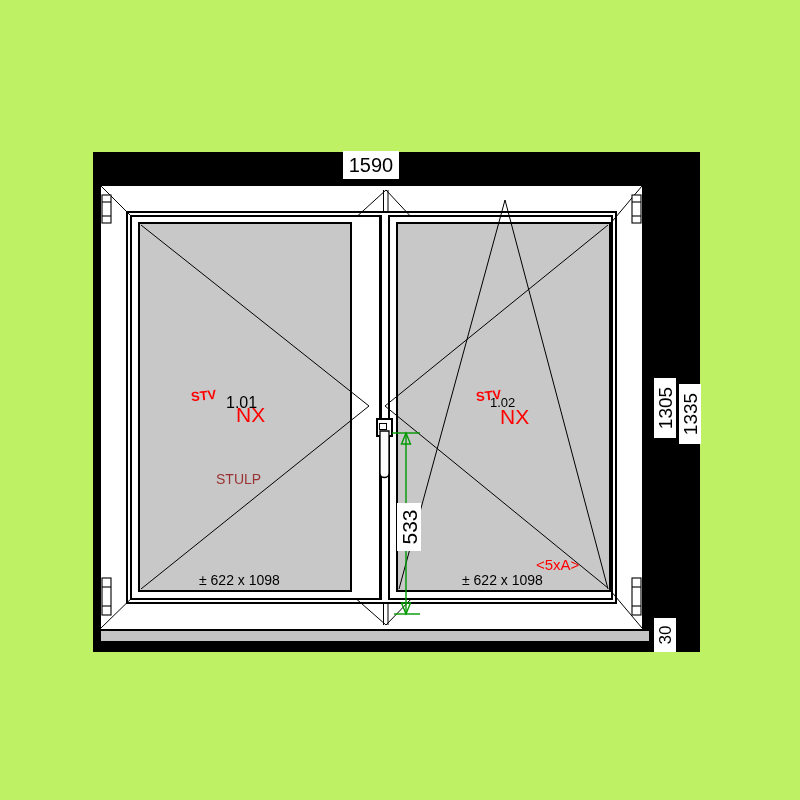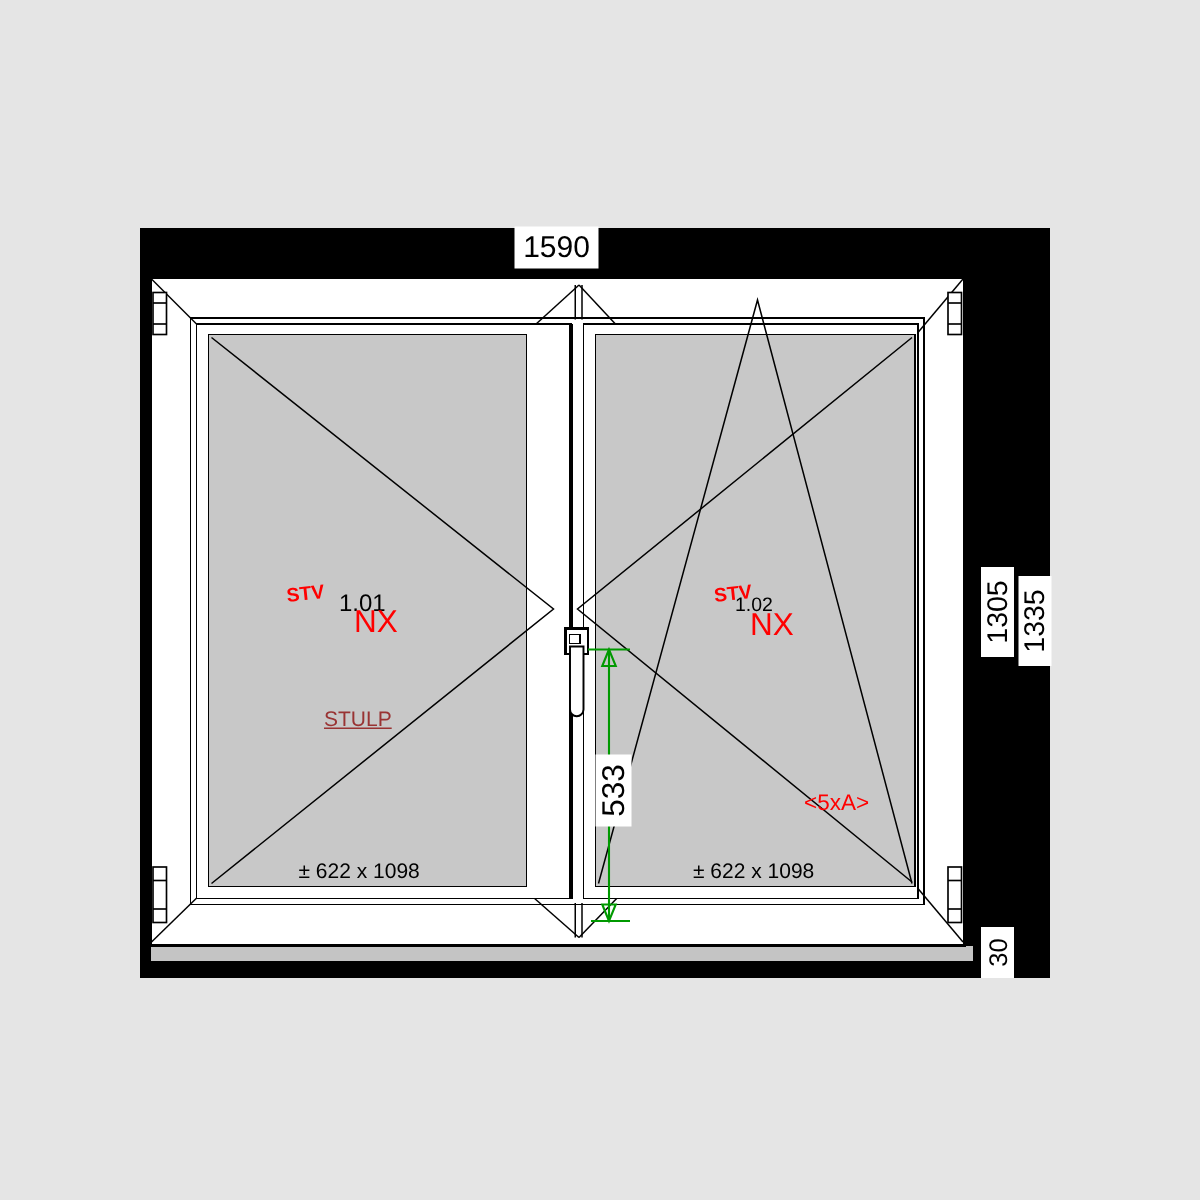--- a/index.html
+++ b/index.html
@@ -1,17 +1,17 @@
 <!DOCTYPE html>
 <html><head>
 <meta charset="utf-8">
 <style>
   html,body{margin:0;padding:0;background:#fff;}
   #stage{
-    position:relative;width:800px;height:800px;background:#e5e5e5;overflow:hidden;
+    position:relative;width:800px;height:800px;background:#bef264;overflow:hidden;
     font-family:"Liberation Sans",sans-serif;
   }
   #drawing-svg{position:absolute;left:0;top:0;}
   .lbl{position:absolute;white-space:nowrap;color:#000;line-height:1;}
   .boxed{background:#ffffff;display:flex;align-items:center;justify-content:center;}
   .rot{transform:rotate(-90deg);}
   .red{color:#ff0000;}
   .darkred{color:#993333;}
   .b{font-weight:bold;}
 </style>
@@ -115,27 +115,27 @@
   <div class="lbl boxed rot" style="left:385px;top:515px;width:48px;height:24px;font-size:21px;">533</div>
 
   <div class="lbl boxed rot" style="left:648px;top:624px;width:34px;height:22px;font-size:17px;">30</div>
 
   <div class="lbl red b" style="left:191px;top:389px;font-size:13px;transform:rotate(-6deg);">STV</div>
 
   <div class="lbl" style="left:226px;top:395px;font-size:16px;">1.01</div>
 
   <div class="lbl red" style="left:236px;top:404px;font-size:21px;">NX</div>
 
-  <div class="lbl darkred" style="left:216px;top:472px;font-size:14px;text-decoration:underline;">STULP</div>
+  <div class="lbl darkred" style="left:216px;top:472px;font-size:14px;">STULP</div>
 
   <div class="lbl" style="left:199px;top:573px;font-size:14px;">± 622 x 1098</div>
 
   <div class="lbl red b" style="left:476px;top:389px;font-size:13px;transform:rotate(-6deg);">STV</div>
 
   <div class="lbl" style="left:490px;top:396px;font-size:13px;">1.02</div>
 
   <div class="lbl red" style="left:500px;top:406px;font-size:21px;">NX</div>
 
-  <div class="lbl red" style="left:536px;top:528px;font-size:15px;">&lt;5xA&gt;</div>
+  <div class="lbl red" style="left:536px;top:557px;font-size:15px;">&lt;5xA&gt;</div>
 
   <div class="lbl" style="left:462px;top:573px;font-size:14px;">± 622 x 1098</div>
 
 </div>
 
 </body></html>

